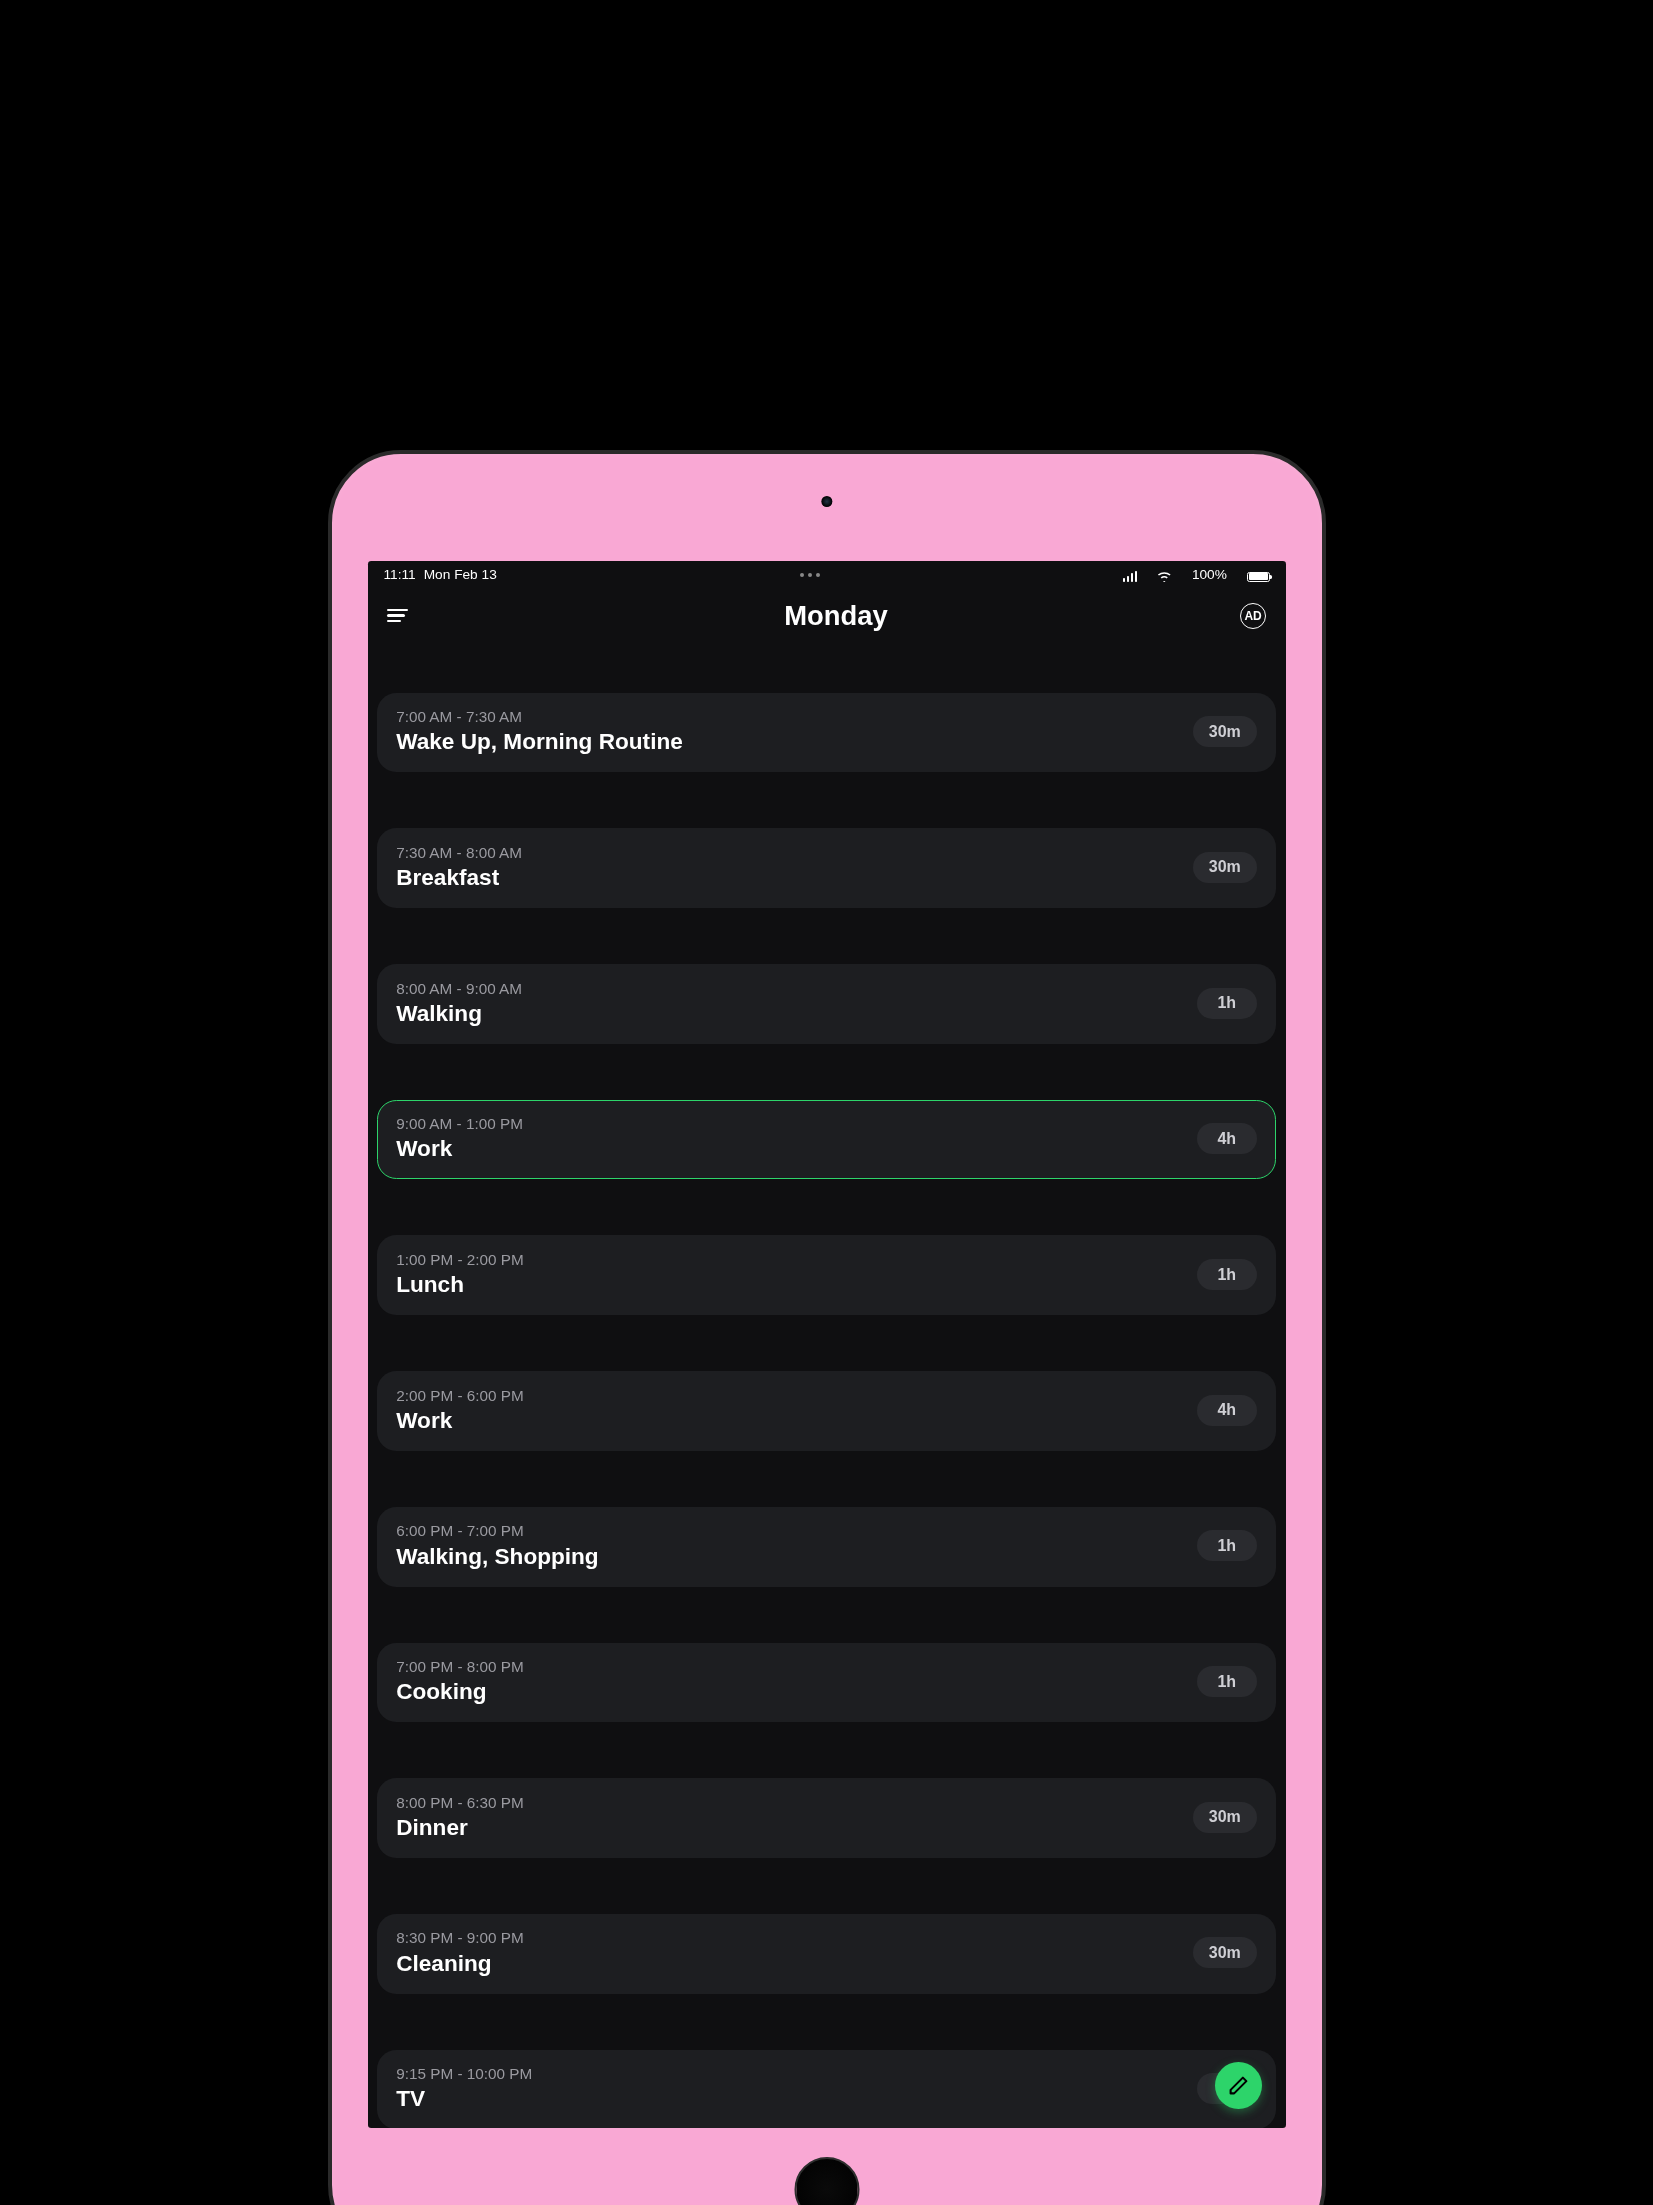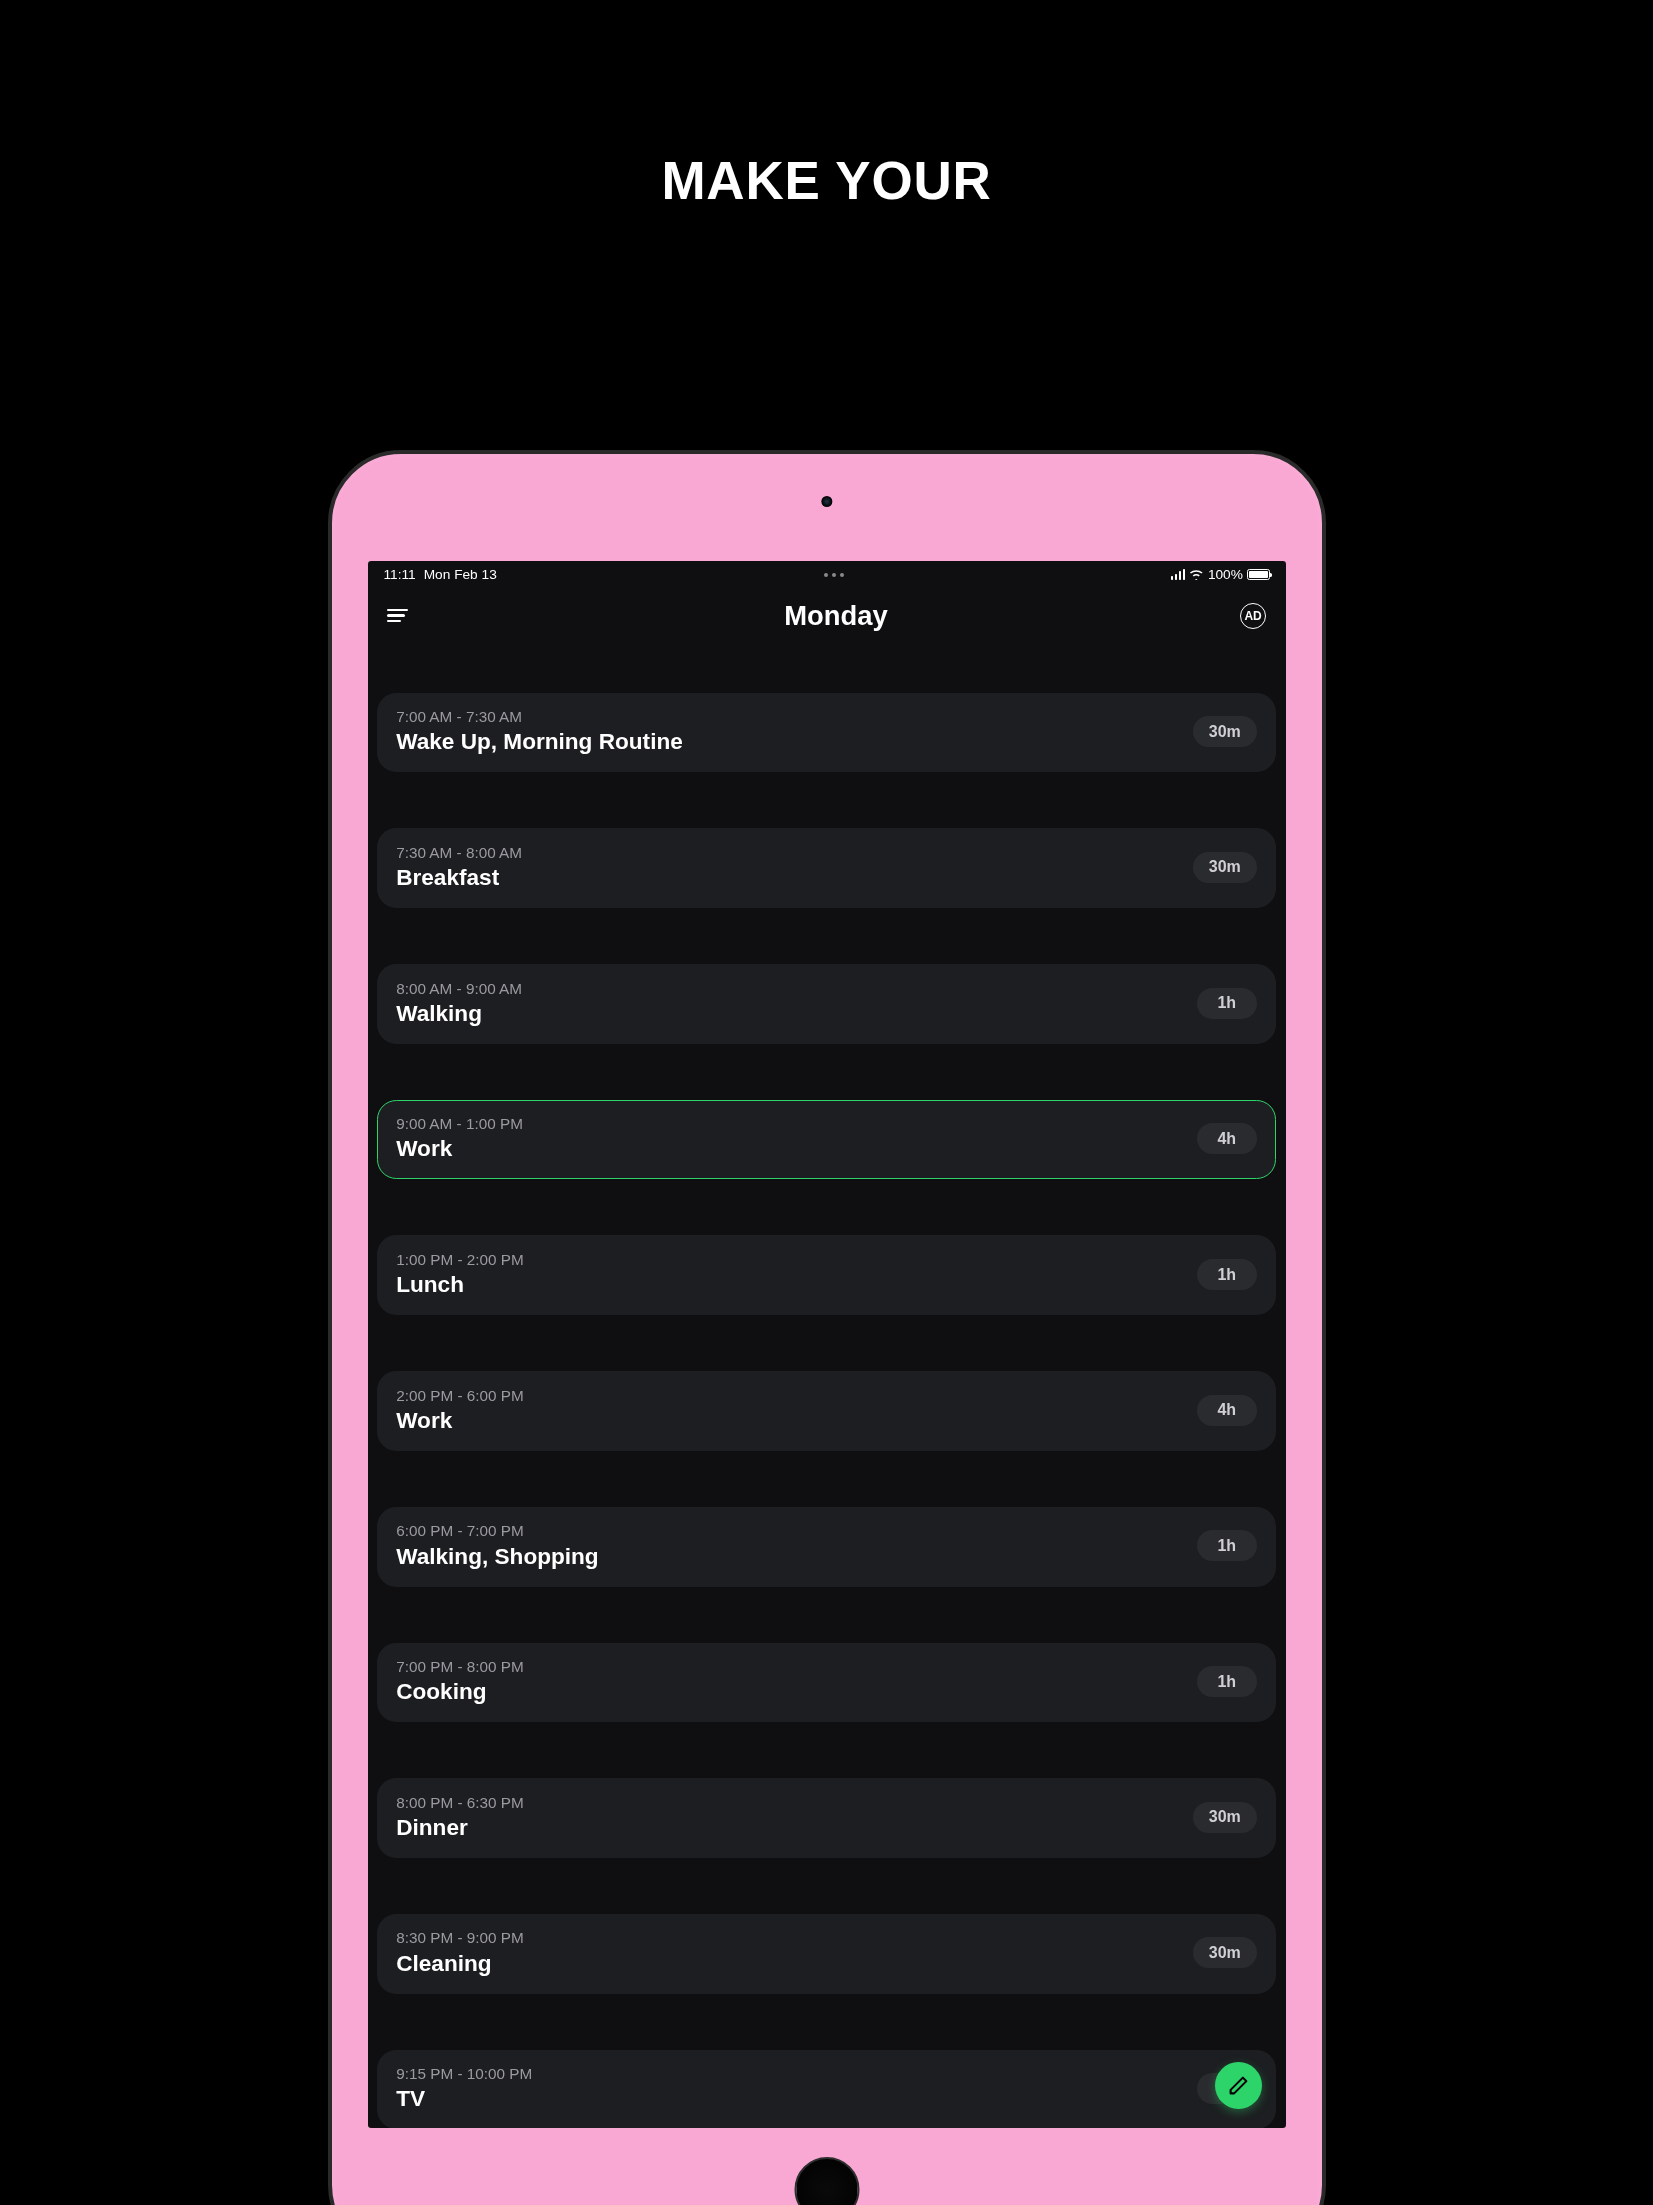--- a/index.html
+++ b/index.html
@@ -71,21 +71,21 @@
       justify-content: space-between;
       align-items: center;
       padding: 4.8px 16px;
       color: #fff;
       font-size: 14.5px;
       height: 27.4px;
     }
     .status-left { display: flex; gap: 8px; font-size: 13.7px; }
     .status-center { display: flex; gap: 4px; }
     .status-center span { width: 4px; height: 4px; background: #888; border-radius: 50%; }
-    .status-right { display: flex; align-items: center; gap: 4px; font-size: 13.7px; }
+    .status-right { display: flex; align-items: flex-end; gap: 20px; font-size: 13.7px; }
     .signal-bars { display: inline-flex; align-items: flex-end; gap: 1.6px; }
     .signal-bars span { width: 2.4px; background: #fff; border-radius: 0.8px; }
     .signal-bars span:nth-child(1){height:4px}
     .signal-bars span:nth-child(2){height:6.5px}
     .signal-bars span:nth-child(3){height:9px}
     .signal-bars span:nth-child(4){height:11.3px}
     .wifi-icon { width: 14.5px; height: 11.3px; }
     .battery { width: 22.6px; height: 10.5px; border: 1.2px solid #fff; border-radius: 2.4px; position: relative; }
     .battery::after { content: ''; position: absolute; right: -3.2px; top: 2.4px; width: 1.6px; height: 4px; background: #fff; border-radius: 0 1.6px 1.6px 0; }
     .battery .fill { position: absolute; inset: 0.8px; background: #fff; border-radius: 0.8px; }
@@ -164,21 +164,20 @@
       align-items: center;
       justify-content: center;
       box-shadow: 0 3.2px 9.7px rgba(45,212,106,0.35);
     }
     .fab svg { width: 21px; height: 21px; }
   </style>
 </head>
 <body>
 
 <div class="promo-text">
-  <div>MAKE YOUR</div>
 </div>
 
 <div class="tablet-frame">
   <div class="camera"></div>
 
   <div class="screen">
 
     <div class="status-bar">
       <div class="status-left">
         <span>11:11</span>

